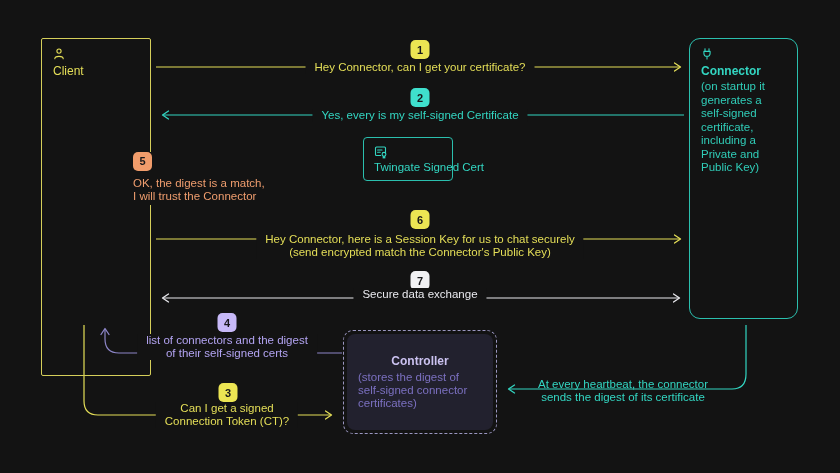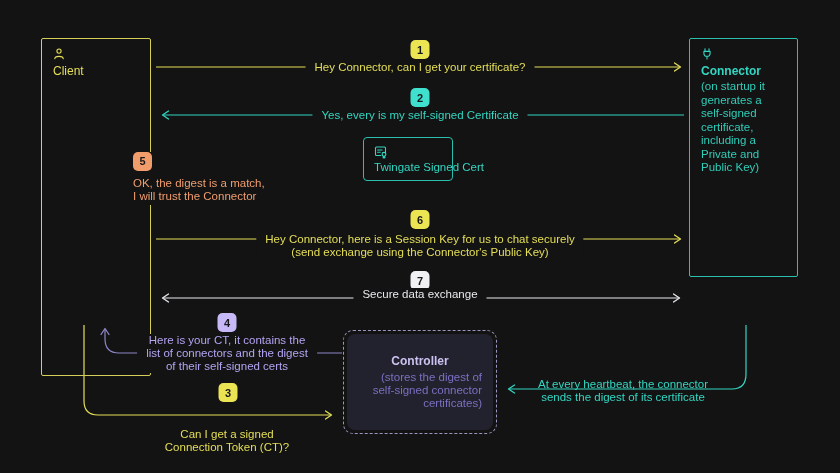--- a/index.html
+++ b/index.html
@@ -27,39 +27,39 @@
   .stage{
     position:relative;width:840px;height:473px;background:var(--bg);
     font-family:"Liberation Sans",sans-serif;overflow:hidden;
   }
   .stage *{box-sizing:border-box;}
   svg.wires{position:absolute;left:0;top:0;width:840px;height:473px;}
 
   
   .entity{position:absolute;border:1px solid;border-radius:2px;padding:9px 11px;}
   .client-box{left:41px;top:38px;width:110px;height:338px;border-color:var(--yellow-border);}
-  .connector-box{left:689px;top:38px;width:109px;height:239px;border-color:var(--teal-border);}
+  .connector-box{left:689px;top:38px;width:109px;height:281px;border-color:var(--teal-border);border-radius:11px;}
   .entity .ent-title{font-size:12px;font-weight:bold;margin-top:4px;}
   .client-box .ent-title{color:var(--yellow);font-weight:normal;}
   .connector-box .ent-title{color:var(--teal);}
   .connector-box .ent-desc{color:#30cdb8;font-size:11.5px;line-height:13.5px;margin-top:2px;}
 
   .cert-box{
     position:absolute;left:363px;top:137px;width:90px;height:44px;
     border:1px solid var(--teal-border);border-radius:4px;padding:7px 10px;
   }
   .cert-box .cert-label{color:var(--teal);font-size:11.5px;margin-top:2px;white-space:nowrap;}
 
   .controller-box{
     position:absolute;left:343px;top:330px;width:154px;height:104px;
     border:1px dashed var(--controller-dash);border-radius:10px;padding:3px;
   }
   .controller-inner{
     width:100%;height:100%;background:var(--controller-fill);border-radius:8px;
-    display:flex;flex-direction:column;align-items:center;justify-content:center;text-align:right;
+    display:flex;flex-direction:column;align-items:center;justify-content:center;text-align:left;
   }
   .controller-inner .ctl-title{color:var(--controller-title);font-size:12px;font-weight:bold;margin-bottom:3px;}
   .controller-inner .ctl-desc{color:var(--controller-body);font-size:11.5px;line-height:12.8px;width:124px;}
 
   
   .badge{
     position:absolute;width:19px;height:19px;border-radius:5px;
     display:flex;align-items:center;justify-content:center;
     font-size:11px;font-weight:bold;color:var(--badge-text);
   }
@@ -159,32 +159,31 @@
   <div class="msg teal   center on-line" style="left:420px;top:109px;">Yes, every is my self-signed Certificate</div>
 
   <div class="msg orange" style="left:133px;top:152px;background:var(--bg);padding:0 4px 2px 0;">
     <div class="badge orange" style="position:static;margin-bottom:6px;">5</div>
     <div>OK, the digest is a match,</div>
     <div>I will trust the Connector</div>
   </div>
 
   <div class="msg yellow center on-line" style="left:420px;top:233px;">
     <div>Hey Connector, here is a Session Key for us to chat securely</div>
-    <div>(send exchange using the Connector's Public Key)</div>
+    <div>(send encrypted match the Connector's Public Key)</div>
   </div>
 
   <div class="msg white center on-line" style="left:420px;top:288px;">Secure data exchange</div>
 
   <div class="msg purple center on-line" style="left:227px;top:334px;">
-    <div>Here is your CT, it contains the</div>
     <div>list of connectors and the digest</div>
     <div>of their self-signed certs</div>
   </div>
 
-  <div class="msg yellow center on-line" style="left:227px;top:402px;margin-top:26px;">
+  <div class="msg yellow center on-line" style="left:227px;top:402px;">
     <div>Can I get a signed</div>
     <div>Connection Token (CT)?</div>
   </div>
 
   <div class="msg teal center" style="left:623px;top:378px;">
     <div>At every heartbeat, the connector</div>
     <div>sends the digest of its certificate</div>
   </div>
 
 </div>

